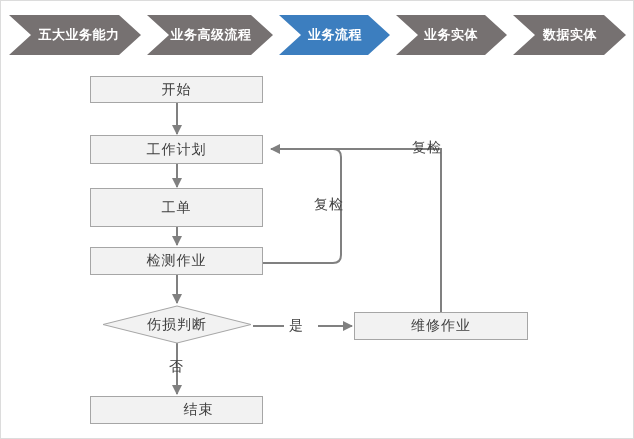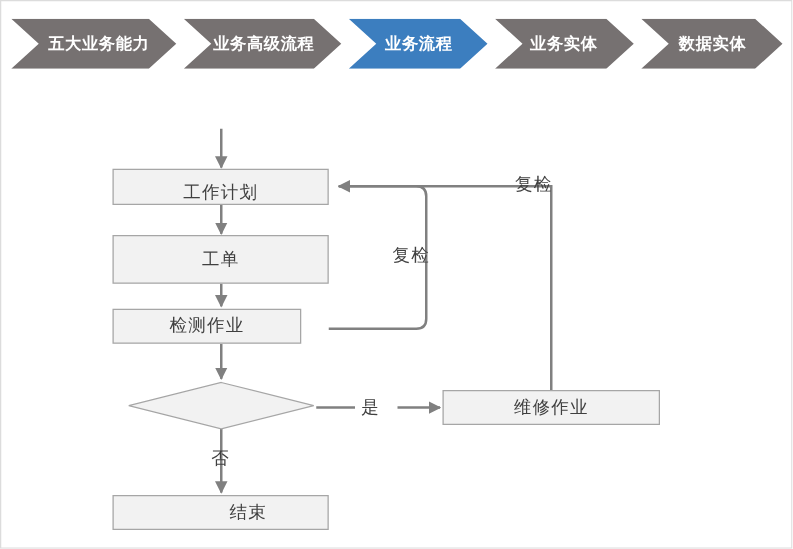--- a/index.html
+++ b/index.html
@@ -136,33 +136,39 @@
     <line x1="252" y1="325" x2="283" y2="325" stroke="#808080" stroke-width="2"></line>
     <line x1="317" y1="325" x2="351" y2="325" stroke="#808080" stroke-width="2" marker-end="url(#arrow)"></line>
 
     <path d="M 262,262 L 332,262 Q 340,262 340,254 L 340,156 Q 340,148 332,148 L 270,148" fill="none" stroke="#808080" stroke-width="2" marker-end="url(#arrow)"></path>
 
     <path d="M 440,311 L 440,148 L 270,148" fill="none" stroke="#808080" stroke-width="2"></path>
 
     <polygon points="176,305 250,323.5 176,342 102,323.5" fill="#f2f2f2" stroke="#a6a6a6" stroke-width="1"></polygon>
   </svg>
 
+  <div class="node-box" style="left:89px; top:75px; width:173px; height:27px;">
+    <span>开始</span>
+  </div>
 
-  <div class="node-box" style="left:89px; top:134px; width:173px; height:29px;align-items:flex-end;">
+  <div class="node-box" style="left:89px; top:134px; width:173px; height:29px;">
     <span>工作计划</span>
   </div>
 
   <div class="node-box" style="left:89px; top:187px; width:173px; height:39px;">
     <span>工单</span>
   </div>
 
-  <div class="node-box" style="left:89px; top:246px; width:151px; height:28px;">
+  <div class="node-box" style="left:89px; top:246px; width:173px; height:28px;">
     <span>检测作业</span>
   </div>
 
+  <div class="diamond-text" style="left:106px; top:315px; width:140px;">
+    <span>伤损判断</span>
+  </div>
 
   <div class="node-box" style="left:353px; top:311px; width:174px; height:28px;">
     <span>维修作业</span>
   </div>
 
   <div class="node-box" style="left:89px; top:395px; width:173px; height:28px;padding-left:44px;">
     <span>结束</span>
   </div>
 
   <div class="edge-label" style="left:313px; top:195px;">

